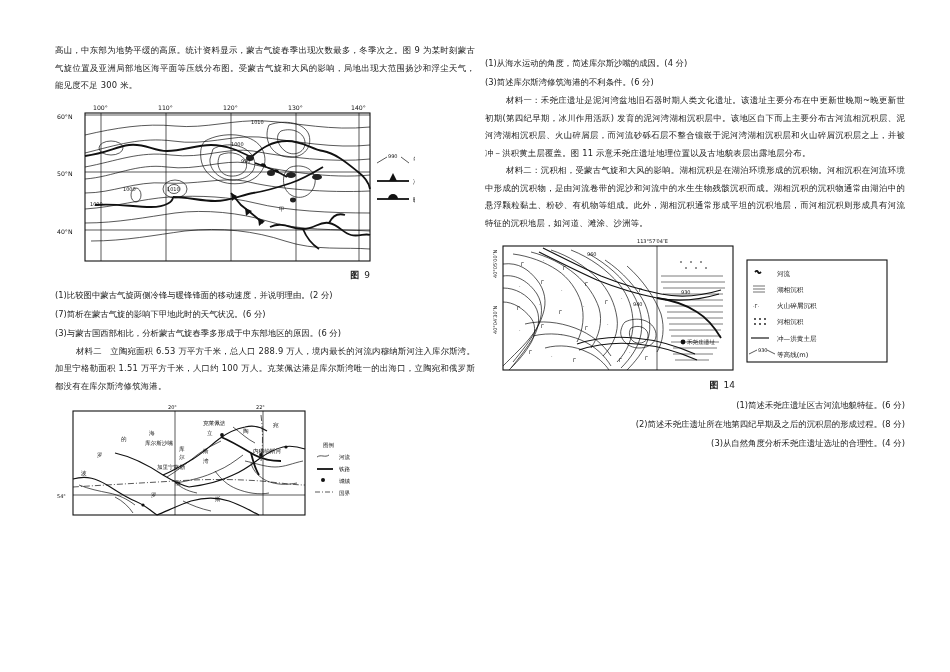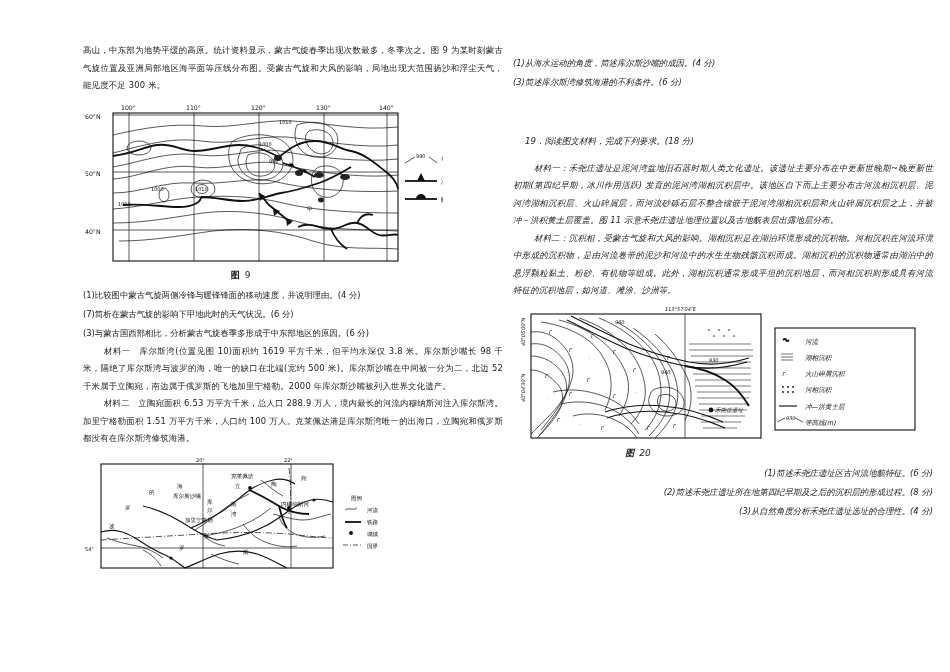--- a/index.html
+++ b/index.html
@@ -1,38 +1,38 @@
 <!DOCTYPE html>
 <html><head>
 <meta charset="utf-8">
 <style>
   html,body{margin:0;padding:0;}
   body{
     width:950px;height:672px;background:#ffffff;
     font-family:"DejaVu Sans","Liberation Sans",sans-serif;
     color:#1a1a1a;overflow:hidden;position:relative;
   }
-  .page{position:relative;width:760px;height:672px;background:#fff;margin-left:28px;}
+  .page{position:relative;width:760px;height:672px;background:#fff;}
   .col{position:absolute;top:0;width:420px;}
   .col-left{left:55px;}
-  .col-right{left:485px;font-style:italic;}
+  .col-right{left:485px;}
 
   .p{
     font-size:8.4px;line-height:17.5px;text-align:justify;
     margin:0 0 0 0;color:#1b1b1b;letter-spacing:.2px;
   }
   .indent{text-indent:21px;}
   .q{font-size:8.4px;line-height:19px;color:#1b1b1b;margin:0;}
   .qlist{margin-top:4px;}
   .sect-title{font-size:8.6px;line-height:19px;color:#1b1b1b;text-indent:12px;}
 
   
   .fig-wrap{position:relative;}
   .fig-cap{
-    text-align:center;font-size:9px;letter-spacing:5px;
+    text-align:right;font-size:9px;letter-spacing:5px;
     color:#1b1b1b;margin-top:3px;font-weight:bold;
   }
   .fig-cap .num{font-weight:normal;letter-spacing:0;}
 
   svg{display:block;}
   .ln{fill:none;stroke:#111;stroke-width:.7;}
   .ln-th{fill:none;stroke:#111;stroke-width:1.8;}
   .ln-md{fill:none;stroke:#111;stroke-width:1.15;}
   .frame{fill:none;stroke:#111;stroke-width:1.1;}
   .lbl{font-size:6.2px;fill:#111;font-family:"DejaVu Sans",sans-serif;}
@@ -155,26 +155,25 @@
           <path d="M333 98 a5 5 0 0 1 10 0 Z" fill="#111"></path>
           <text class="lbl-cn" x="358" y="101">暖锋</text>
         </g>
       </svg>
       <div class="fig-cap" style="width:315px;">
         <span>图</span><span class="num">9</span>
       </div>
     </div>
 
     <div class="qlist">
-      <p class="q">(1)比较图中蒙古气旋两侧冷锋与暖锋锋面的移动速度，并说明理由。(4 分)</p>
+      <p class="q">(1)比较图中蒙古气旋两侧冷锋与暖锋锋面的移动速度，并说明理由。(2 分)</p>
       <p class="q">(7)简析在蒙古气旋的影响下甲地此时的天气状况。(6 分)</p>
       <p class="q">(3)与蒙古国西部相比，分析蒙古气旋春季多形成于中东部地区的原因。(6 分)</p>
     </div>
 
-    <p class="p indent">材料一　库尔斯湾(位置见图 10)面积约 1619 平方千米，但平均水深仅 3.8 米。库尔斯沙嘴长 98 千米，隔绝了库尔斯湾与波罗的海，唯一的缺口在北端(宽约 500 米)。库尔斯沙嘴在中间被一分为二，北边 52 千米属于立陶宛，南边属于俄罗斯的飞地加里宁格勒。2000 年库尔斯沙嘴被列入世界文化遗产。</p>
     <p class="p indent">材料二　立陶宛面积 6.53 万平方千米，总人口 288.9 万人，境内最长的河流内穆纳斯河注入库尔斯湾。加里宁格勒面积 1.51 万平方千米，人口约 100 万人。克莱佩达港是库尔斯湾唯一的出海口，立陶宛和俄罗斯都没有在库尔斯湾修筑海港。</p>
 
     <div class="fig-wrap" style="margin-top:6px;">
       <svg width="350" height="125" viewBox="0 0 350 125">
         <text class="lbl-s" x="113" y="8">20°</text>
         <text class="lbl-s" x="201" y="8">22°</text>
         <text class="lbl-s" x="2" y="97">54°</text>
 
         <rect class="frame" x="18" y="10" width="232" height="104"></rect>
         <g class="ln" stroke="#555">
@@ -262,21 +261,20 @@
     </div>
   </div>
 
   <div class="col col-right" style="top:50px;">
 
     <div class="qlist">
       <p class="q">(1)从海水运动的角度，简述库尔斯沙嘴的成因。(4 分)</p>
       <p class="q">(3)简述库尔斯湾修筑海港的不利条件。(6 分)</p>
     </div>
 
-    <p class="sect-title" style="margin-top:40px;">19．阅读图文材料，完成下列要求。(18 分)</p>
     <p class="p indent">材料一：禾尧庄遗址是泥河湾盆地旧石器时期人类文化遗址。该遗址主要分布在中更新世晚期~晚更新世初期(第四纪早期，冰川作用活跃) 发育的泥河湾湖相沉积层中。该地区自下而上主要分布古河流相沉积层、泥河湾湖相沉积层、火山碎屑层，而河流砂砾石层不整合镶嵌于泥河湾湖相沉积层和火山碎屑沉积层之上，并被冲－洪积黄土层覆盖。图 11 示意禾尧庄遗址地理位置以及古地貌表层出露地层分布。</p>
     <p class="p indent">材料二：沉积相，受蒙古气旋和大风的影响。湖相沉积是在湖泊环境形成的沉积物。河相沉积在河流环境中形成的沉积物，是由河流卷带的泥沙和河流中的水生生物残骸沉积而成。湖相沉积的沉积物通常由湖泊中的悬浮颗粒黏土、粉砂、有机物等组成。此外，湖相沉积通常形成平坦的沉积地层，而河相沉积则形成具有河流特征的沉积地层，如河道、滩涂、沙洲等。</p>
 
     <div class="fig-wrap" style="margin-top:4px;">
       <svg width="420" height="140" viewBox="0 0 420 140">
         <text class="lbl-s" x="152" y="7">113°57′04″E</text>
         <text class="lbl-s" x="12" y="42" transform="rotate(-90 12 42)">40°05′00″N</text>
         <text class="lbl-s" x="12" y="98" transform="rotate(-90 12 98)">40°04′30″N</text>
 
         <rect class="frame" x="18" y="10" width="230" height="124"></rect>
@@ -389,21 +387,21 @@
 
           <line class="ln-md" x1="266" y1="102" x2="284" y2="102"></line>
           <text class="lbl-cn" x="292" y="105">冲—洪黄土层</text>
 
           <path class="ln" d="M264 118 L272 114 M282 114 L290 118"></path>
           <text class="lbl-s" x="273" y="116">930</text>
           <text class="lbl-cn" x="292" y="121">等高线(m)</text>
         </g>
       </svg>
       <div class="fig-cap" style="width:250px;">
-        <span>图</span><span class="num">20</span>
+        <span>图</span><span class="num">14</span>
       </div>
     </div>
 
     <div class="qlist" style="margin-top:4px;text-align:right;">
       <p class="q">(1)简述禾尧庄遗址区古河流地貌特征。(6 分)</p>
       <p class="q">(2)简述禾尧庄遗址所在地第四纪早期及之后的沉积层的形成过程。(8 分)</p>
       <p class="q">(3)从自然角度分析禾尧庄遗址选址的合理性。(4 分)</p>
     </div>
   </div>
 

